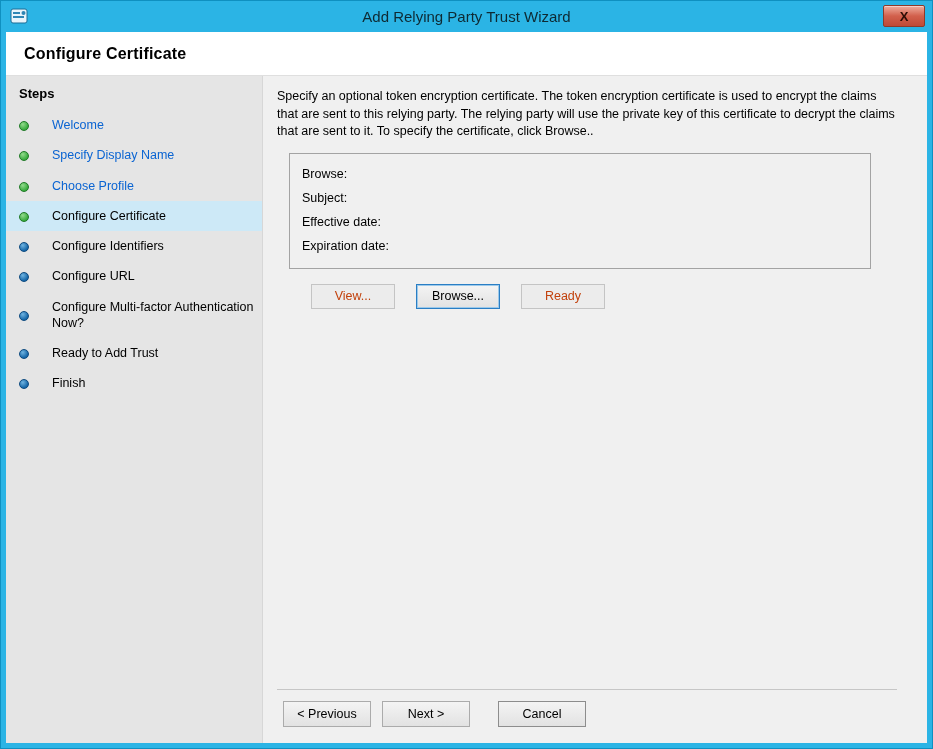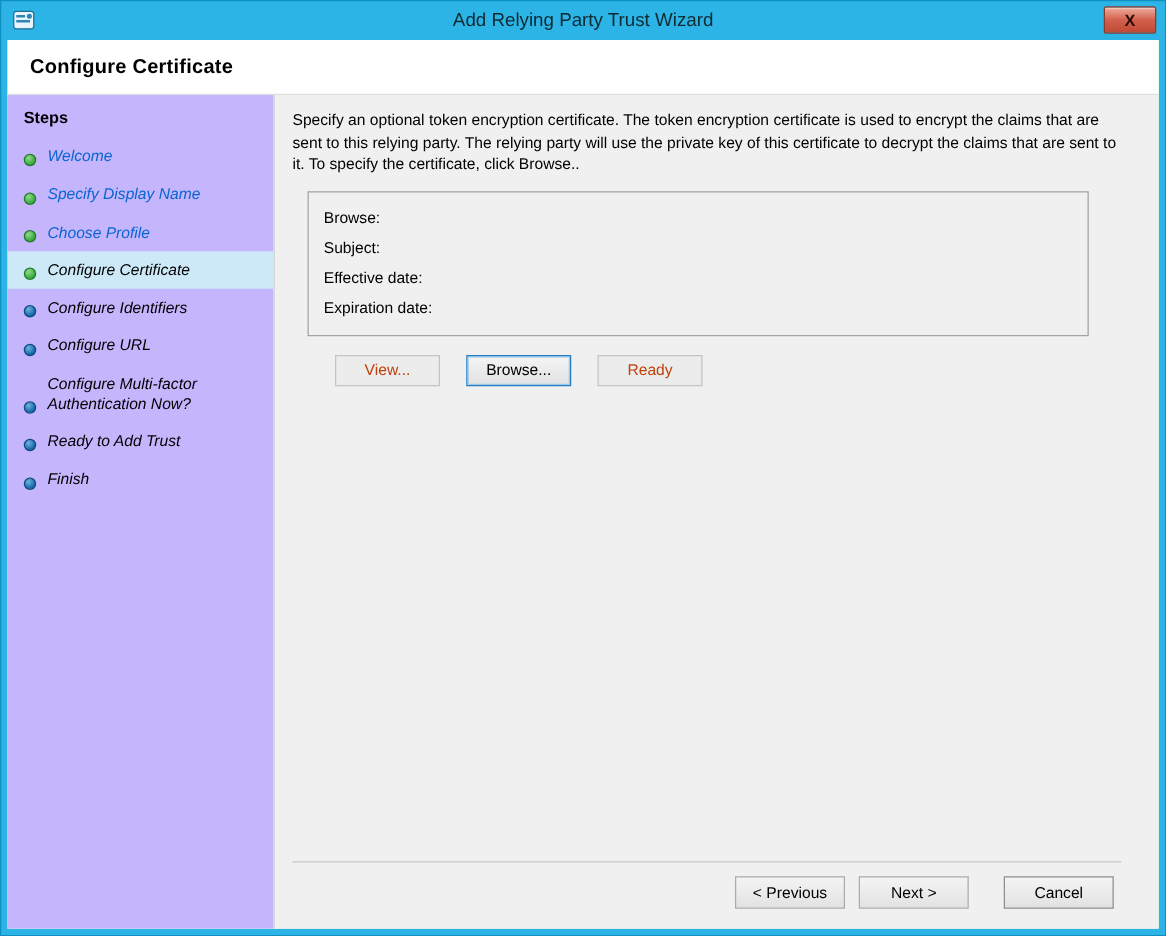--- a/index.html
+++ b/index.html
@@ -84,40 +84,39 @@
 
   .wizard-body {
     flex: 1;
     display: flex;
     min-height: 0;
   }
 
   
   .sidebar {
     flex: 0 0 auto;
-    width: 213px;
-    background: #c4b5fd;
+    width: 256px;
+    background: #e5e5e5;
     display: flex;
     flex-direction: column;
   }
   .sidebar-title {
     font-weight: bold;
     font-size: 13px;
     color: #000;
     padding: 10px 12px 9px 13px;
   }
   .steps-list { flex: 1; }
   .step-item {
     display: flex;
-    align-items: flex-end;
-    gap: 9px;
+    align-items: center;
+    gap: 23px;
     padding: 7px 8px 7px 13px;
     font-size: 12.5px;
     line-height: 1.3;
-    font-style: italic;
   }
   .step-item .dot {
     width: 10px;
     height: 10px;
     border-radius: 50%;
     flex: 0 0 auto;
     margin-top: 2px;
   }
   .step-item.done .dot,
   .step-item.current .dot {
@@ -185,21 +184,21 @@
     border: 1px solid #2a7ec4;
     box-shadow: inset 0 0 0 1px #9cc9ea;
   }
 
   
   .footer {
     margin-top: auto;
     border-top: 1px solid #c6c6c6;
     padding: 11px 6px 2px;
     display: flex;
-    justify-content: flex-end;
+    justify-content: flex-start;
     gap: 11px;
   }
   .footer .btn { min-width: 88px; height: 26px; }
   .footer .btn-cancel { margin-left: 17px; border-color: #8d8d8d; }
 </style>
 </head>
 <body>
 
 <div class="window">
 

